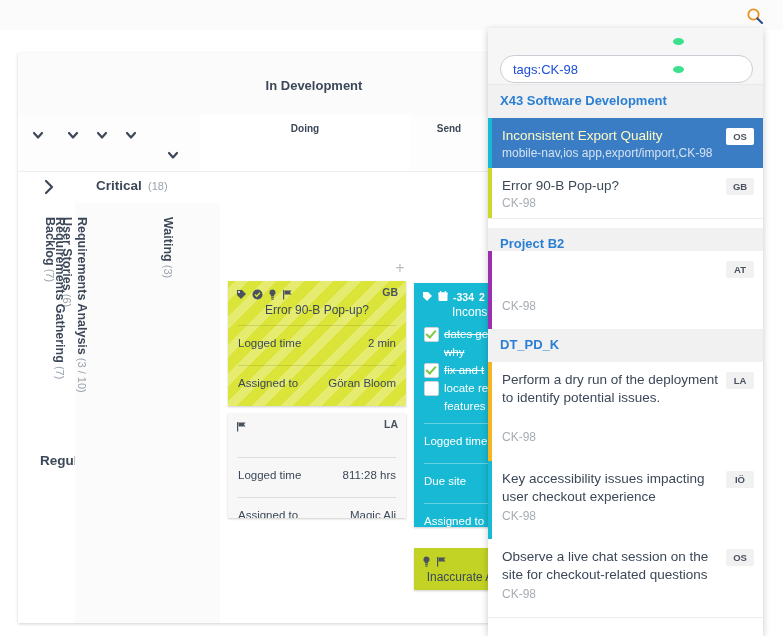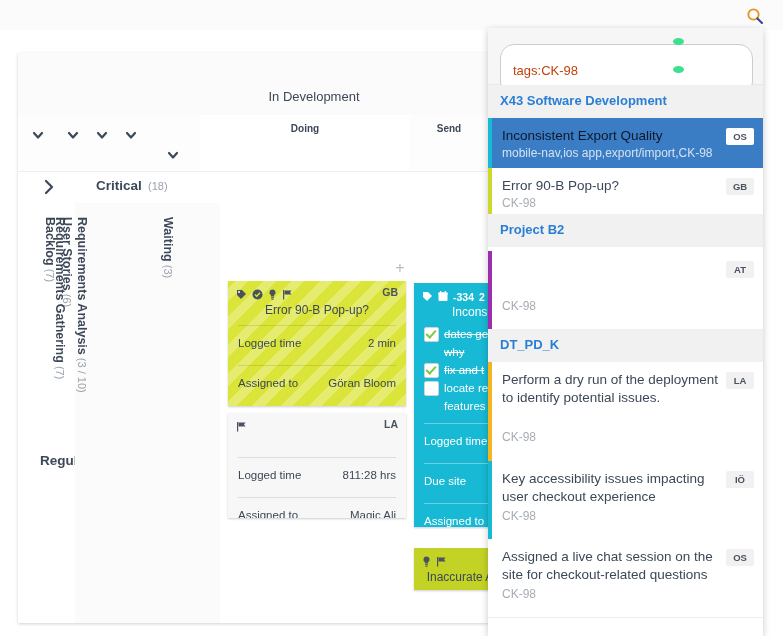--- a/index.html
+++ b/index.html
@@ -13,23 +13,23 @@
 
   
   .topbar{position:absolute;left:0;top:0;width:783px;height:30px;background:#fbfbfb;}
   .search-icon-btn{position:absolute;right:18px;top:6px;width:20px;height:20px;cursor:pointer;}
 
   
   .board{position:absolute;left:18px;top:53px;width:470px;height:570px;background:#ffffff;
          box-shadow:0 1px 3px rgba(0,0,0,.18);overflow:hidden;}
 
   .board-head{position:relative;height:118px;background:#fbfbfb;}
-  .phase-cell{position:absolute;top:12px;height:62px;border-right:1px solid #f0f0f0;
+  .phase-cell{position:absolute;top:1px;height:62px;border-right:1px solid #f0f0f0;
               display:flex;align-items:center;justify-content:center;
-              font-size:13px;font-weight:normal;color:#3c4858;background:#fbfbfb;}
+              font-size:13px;font-weight:bold;color:#3c4858;background:#fbfbfb;}
   .subcol{position:absolute;top:62px;height:56px;border-right:1px solid #f0f0f0;background:#fdfdfd;}
   .subcol.active{background:#ffffff;border-bottom:4px solid #c3d325;}
   .subcol .t{position:absolute;left:0;right:0;top:8px;text-align:center;font-size:10px;font-weight:bold;color:#3c4858;}
   .subcol .c{position:absolute;left:0;right:0;top:26px;text-align:center;font-size:10.5px;color:#9aa3ad;}
   .chev{position:absolute;width:14px;height:14px;cursor:pointer;}
   .chev svg{display:block;}
 
   .lane-head{position:absolute;left:0;top:118px;width:470px;height:32px;
              background:#ffffff;border-top:1px solid #eceef0;border-bottom:1px solid #eceef0;}
   .lane-expander{position:absolute;left:22px;top:6px;width:18px;height:18px;cursor:pointer;}
@@ -74,37 +74,37 @@
   .chk.on:after{content:"";position:absolute;left:3px;top:0px;width:4px;height:8px;
     border:solid #7ac943;border-width:0 2px 2px 0;transform:rotate(42deg);}
   .chktxt{position:absolute;left:20px;right:4px;font-size:11.5px;color:#ffffff;}
   .chktxt.done{text-decoration:line-through;}
 
   
   .sdd{position:absolute;left:488px;top:28px;width:275px;height:608px;background:#ffffff;
        box-shadow:0 2px 7px rgba(0,0,0,.22);}
   .sdd-top{position:absolute;left:0;top:0;width:275px;height:56px;background:#f6f6f6;
            border-bottom:1px solid #e8e8e8;}
-  .sdd-input{position:absolute;left:12px;top:16px;width:227px;height:26px;padding:12px 12px;
+  .sdd-input{position:absolute;left:12px;top:27px;width:227px;height:26px;padding:0 12px;
              border:1px solid #c9ced4;border-radius:14px;background:#fff;
-             font-family:"Liberation Sans",sans-serif;font-size:13px;color:#c2410c;outline:none;}
+             font-family:"Liberation Sans",sans-serif;font-size:13px;color:#1d4ed8;outline:none;}
   .handle{position:absolute;width:11px;height:7px;border-radius:50%;background:#3ce08d;}
 
   .grp{position:absolute;left:0;width:275px;height:33px;background:#f1f1f1;}
   .grp span{position:absolute;left:12px;top:8px;font-size:13px;font-weight:bold;color:#2a7fd4;}
 
   .res{position:absolute;left:0;width:275px;background:#ffffff;border-bottom:1px solid #ededed;cursor:pointer;}
   .res .bar{position:absolute;left:0;top:0;bottom:0;width:4px;}
   .res .rt{position:absolute;left:14px;right:44px;top:9px;font-size:13.5px;color:#3c4858;line-height:18px;}
   .res .rs{position:absolute;left:14px;right:44px;font-size:12px;color:#a7adb4;}
   .res .av{position:absolute;right:9px;top:10px;min-width:22px;height:17px;background:#f1f1f1;
            border-radius:2px;font-size:9.5px;font-weight:bold;color:#4a5260;
            display:flex;align-items:center;justify-content:center;padding:0 3px;}
   .res.sel{background:#3b7dc4;}
-  .res.sel .rt{color:#0f172a;}
+  .res.sel .rt{color:#fef9c3;}
   .res.sel .rs{color:#d3e2f2;}
   .res.sel .av{background:#ffffff;}
 </style>
 </head>
 <body>
 
 <div class="topbar">
   <div class="search-icon-btn">
     <svg width="20" height="20" viewBox="0 0 20 20">
       <circle cx="8.5" cy="8.5" r="5.2" fill="none" stroke="#e8921f" stroke-width="1.8"></circle>
@@ -309,21 +309,21 @@
         <div class="rt">Inconsistent Export Quality</div>
         <div class="rs" style="top: 28px;">mobile-nav,ios app,export/import,CK-98</div>
         <div class="av">OS</div>
       </div>
       <div class="res" style="top: 140px; height: 50px;">
         <div class="bar" style="background: rgb(204, 217, 42);"></div>
         <div class="rt">Error 90-B Pop-up?</div>
         <div class="rs" style="top: 28px;">CK-98</div>
         <div class="av">GB</div>
       </div>
-      <div class="grp" style="top: 186px;">
+      <div class="grp" style="top: 200px;">
         <span>Project B2</span>
       </div>
       <div class="res" style="top: 223px; height: 78px;">
         <div class="bar" style="background: rgb(155, 47, 174);"></div>
         <div class="rs" style="top: 48px;">CK-98</div>
         <div class="av">AT</div>
       </div>
       <div class="grp" style="top: 301px;">
         <span>DT_PD_K</span>
       </div>
@@ -333,18 +333,18 @@
         <div class="rs" style="top: 68px;">CK-98</div>
         <div class="av">LA</div>
       </div>
       <div class="res" style="top: 433px; height: 78px;">
         <div class="bar" style="background: rgb(24, 185, 212);"></div>
         <div class="rt">Key accessibility issues impacting user checkout experience</div>
         <div class="rs" style="top: 48px;">CK-98</div>
         <div class="av">IÖ</div>
       </div>
       <div class="res" style="top: 511px; height: 78px;">
-        <div class="rt">Assigned a live chat session on the site for checkout-related questions</div>
+        <div class="rt">Observe a live chat session on the site for checkout-related questions</div>
         <div class="rs" style="top: 48px;">CK-98</div>
         <div class="av">OS</div>
       </div>
     </div>
 </div>
 
 </body></html>

